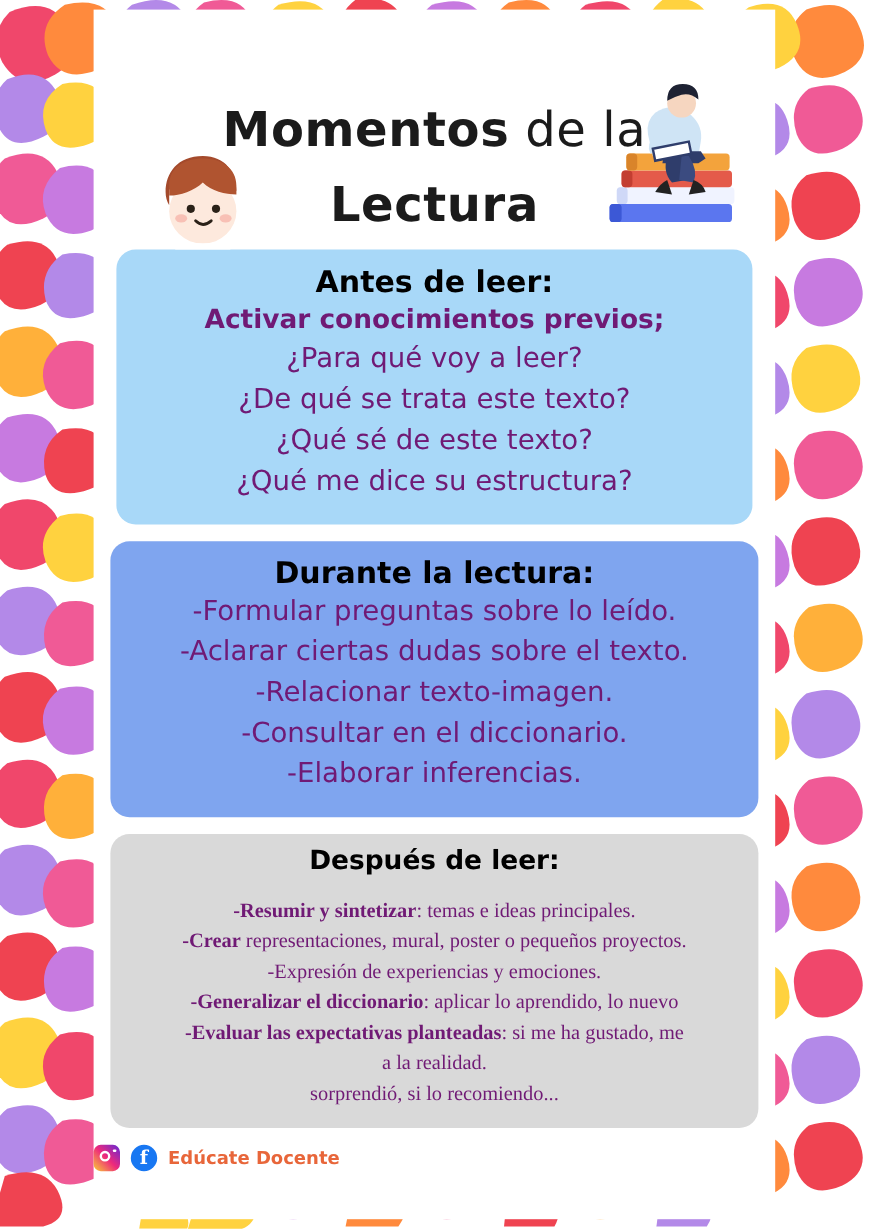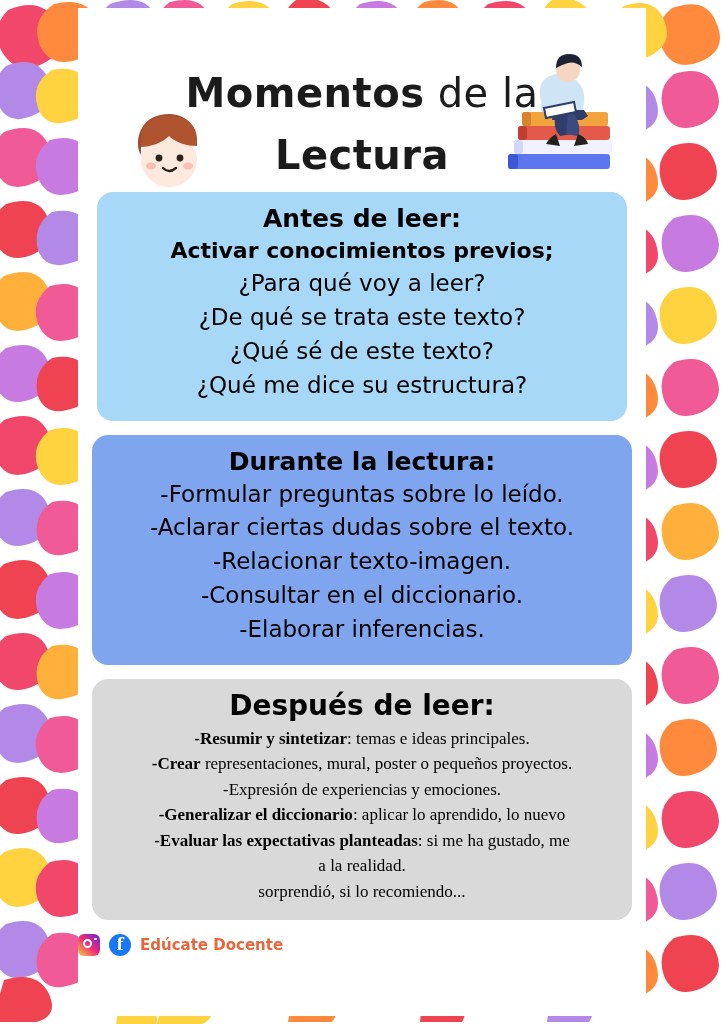--- a/index.html
+++ b/index.html
@@ -36,21 +36,21 @@
     width: 568px;
     height: 1008px;
     background: #ffffff;
     z-index: 5;
   }
 
   
   .content {
     position: absolute;
     left: 78px;
-    top: 0;
+    top: 16px;
     width: 568px;
     height: 718px;
     z-index: 10;
   }
 
   .title-wrap {
     position: relative;
     padding-top: 62px;
     text-align: center;
   }
@@ -116,38 +116,38 @@
     font-weight: 700;
     font-size: 25px;
     text-align: center;
     color: #000000;
     margin-bottom: 2px;
   }
   .card-line {
     font-family: "DejaVu Sans", sans-serif;
     font-size: 23px;
     text-align: center;
-    color: #000000;
+    color: #701a75;
     line-height: 1.47;
   }
   .card-antes .card-line.sub {
     font-weight: 700;
     font-size: 22px;
   }
   .card-durante .card-line {
     font-size: 23px;
   }
   .card-despues .card-line {
     font-size: 17px;
     line-height: 1.5;
     font-family: Liberation Serif, serif;
   }
   .card-despues .card-title {
-    font-size: 28px;
-    margin-bottom: 4px;
+    font-size: 22px;
+    margin-bottom: 16px;
   }
   .bld { font-weight: 700; }
 
   
   .footer {
     margin-top: 14px;
     display: flex;
     align-items: center;
     gap: 9px;
   }

